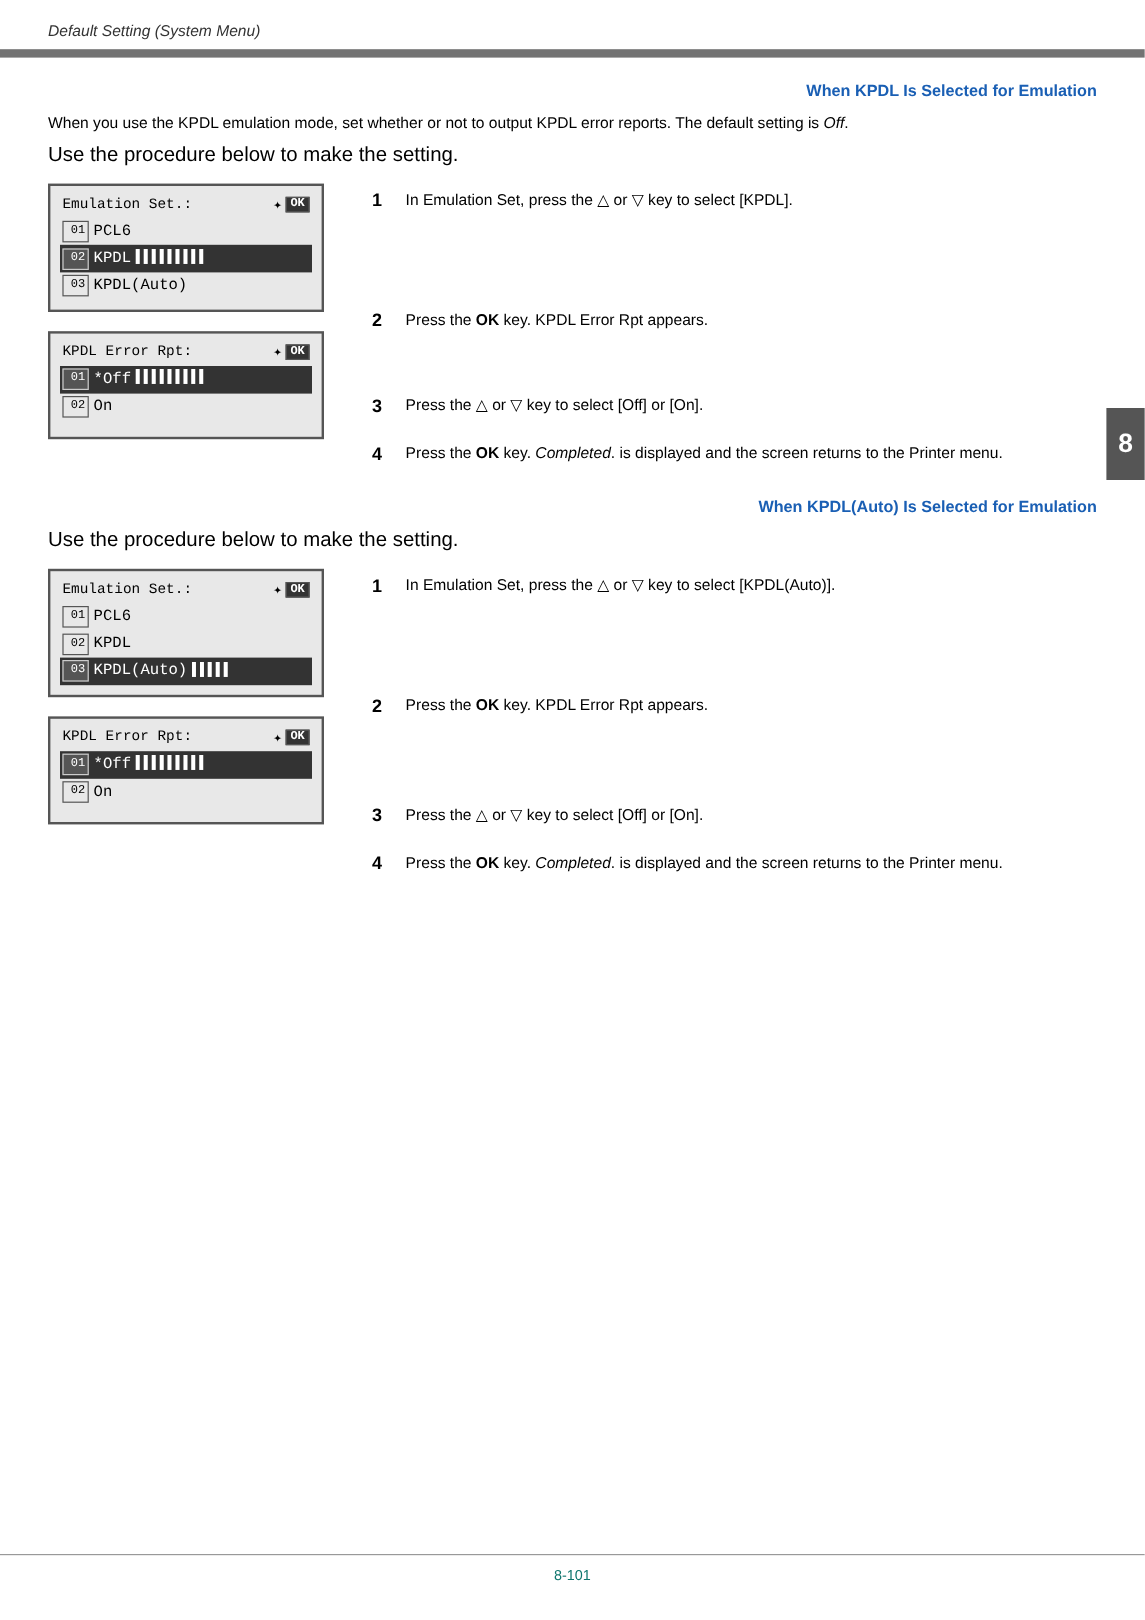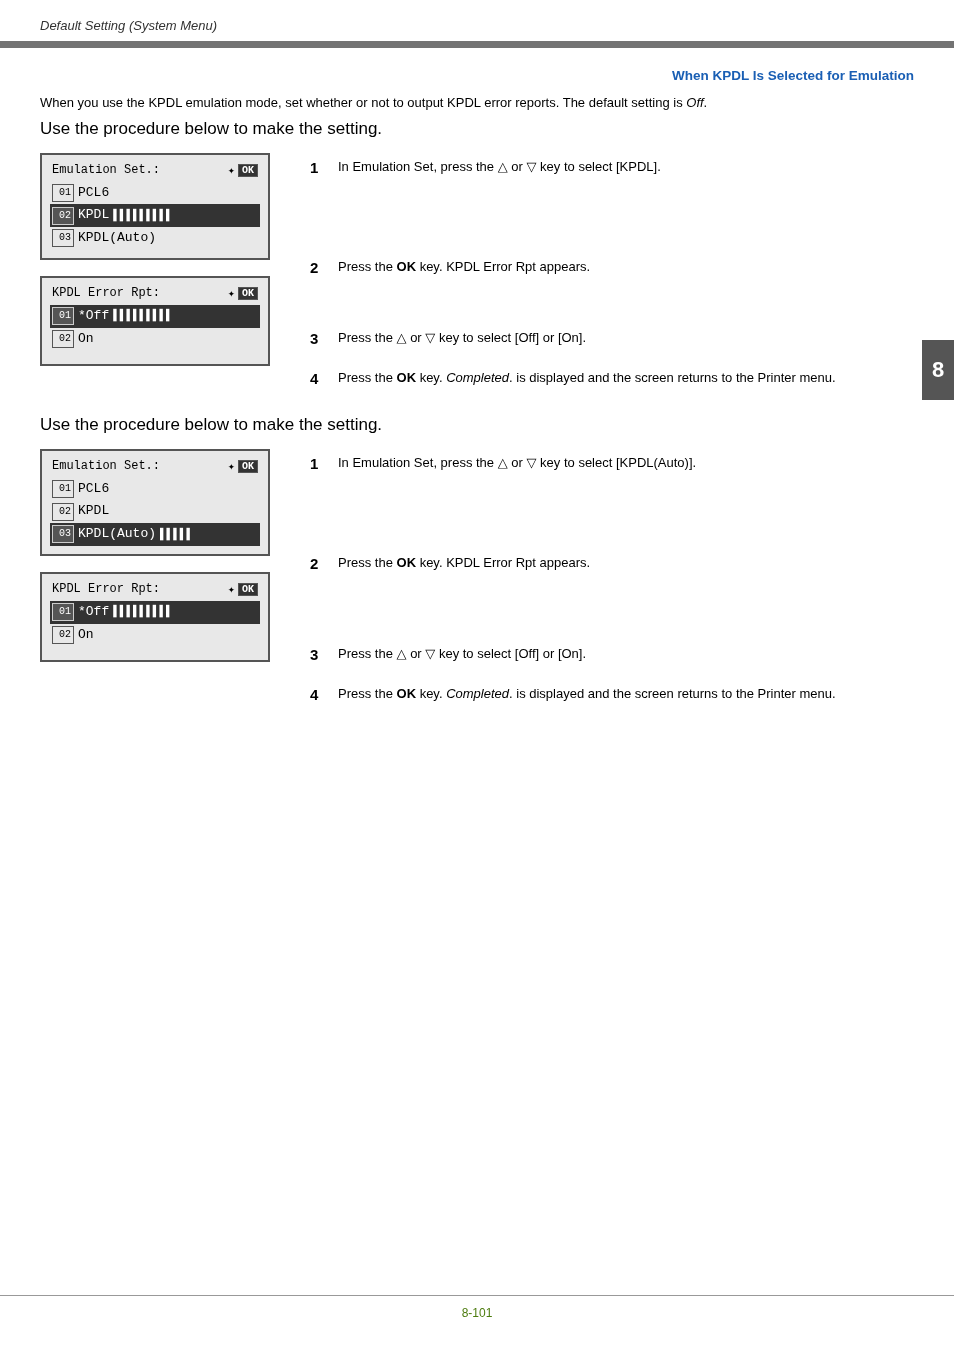--- a/index.html
+++ b/index.html
@@ -189,21 +189,21 @@
       display: flex;
       align-items: center;
       justify-content: center;
     }
 
     .page-footer {
       border-top: 1px solid #999;
       text-align: center;
       padding: 10px;
       font-size: 12px;
-      color: #4d7c0f;
+      color: #0f766e;
       position: absolute;
       bottom: 20px;
       left: 0;
       right: 0;
     }
   </style>
 </head>
 <body>
 
 <div class="page-header">
@@ -293,20 +293,21 @@
             <span class="step-text">
               Press the <strong>OK</strong> key. <em>Completed</em>. is displayed and the screen returns to the Printer menu.
             </span>
           </li>
         </ul>
       </div>
     </div>
   </div>
 
   <div class="section-divider">
+    <div class="section-title">When KPDL(Auto) Is Selected for Emulation</div>
     <p class="procedure-label">Use the procedure below to make the setting.</p>
 
     <div class="section-body">
 
       <div class="screens-col">
 
         <div class="lcd-screen">
           <div class="lcd-header-row">
             <span class="lcd-header-text">Emulation Set.:</span>
             <div class="lcd-ok-icon">

